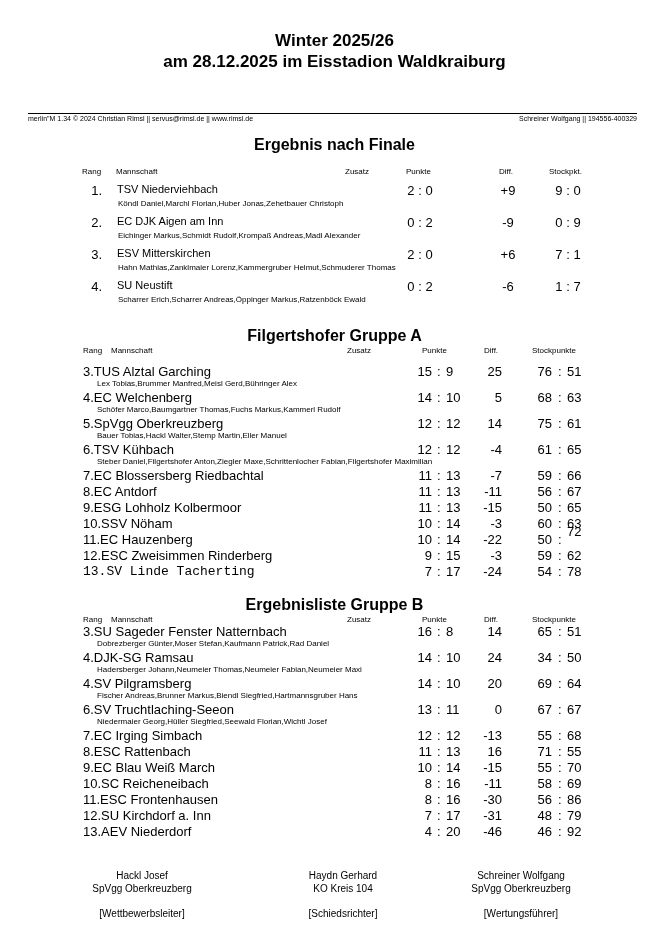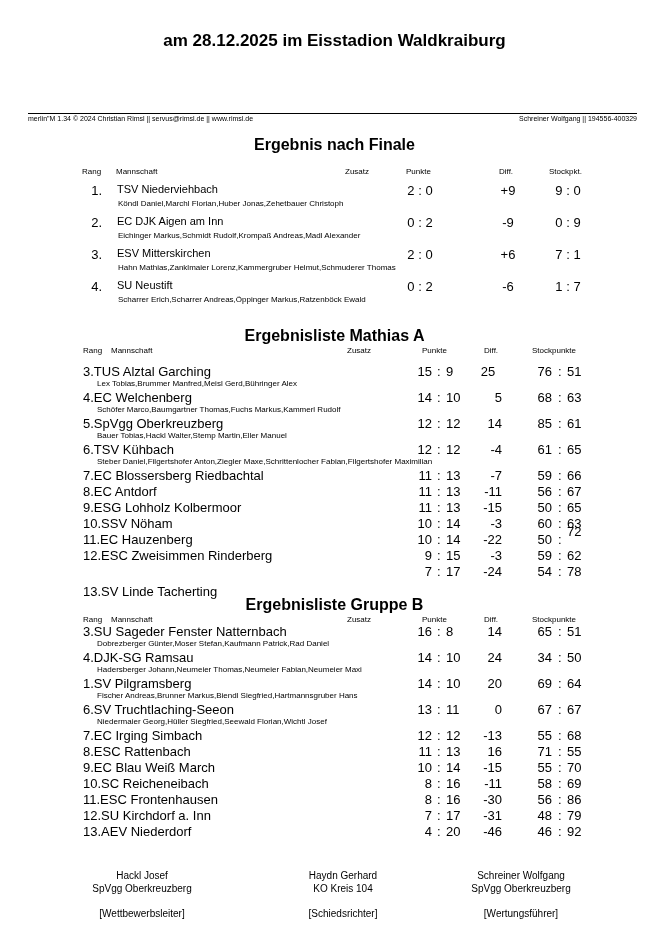--- a/index.html
+++ b/index.html
@@ -27,20 +27,21 @@
   .g-num { position: absolute; font-size: 13px; white-space: nowrap; text-align: right; }
   .g-colon { position: absolute; font-size: 13px; }
 
   .sig { position: absolute; font-size: 10px; text-align: center; width: 180px; line-height: 13px; }
   .sig-role { position: absolute; font-size: 10px; text-align: center; width: 180px; }
 </style>
 </head>
 <body>
 
 <div class="title-block">
+  <div class="title-line">Winter 2025/26</div>
   <div class="title-line">am 28.12.2025 im Eisstadion Waldkraiburg</div>
 </div>
 <div class="rule"></div>
 <div class="meta-left">merlin"M 1.34 © 2024 Christian Rimsl || servus@rimsl.de || www.rimsl.de</div>
 <div class="meta-right">Schreiner Wolfgang || 194556-400329</div>
 
 <div class="section-title" style="top:136px;">Ergebnis nach Finale</div>
 <div class="hdr" style="left:82px; top:167px;">Rang</div>
 <div class="hdr" style="left:116px; top:167px;">Mannschaft</div>
 <div class="hdr" style="left:345px; top:167px;">Zusatz</div>
@@ -74,35 +75,35 @@
 </div>
 <div>
   <div class="fin-rang" style="left:78px; top:279px;">4.</div>
   <div class="fin-team" style="left:117px; top:279px;">SU Neustift</div>
   <div class="fin-players" style="left:118px; top:295px;">Scharrer Erich,Scharrer Andreas,Öppinger Markus,Ratzenböck Ewald</div>
   <div class="fin-val" style="left:398px; top:279px; width:44px;">0 : 2</div>
   <div class="fin-val" style="left:493px; top:279px; width:30px;">-6</div>
   <div class="fin-val" style="left:546px; top:279px; width:44px;">1 : 7</div>
 </div>
 
-<div class="section-title" style="top:327px;">Ergebnisliste Mathias A</div>
+<div class="section-title" style="top:327px;">Filgertshofer Gruppe A</div>
 <div class="hdr" style="left:83px; top:346px;">Rang</div>
 <div class="hdr" style="left:111px; top:346px;">Mannschaft</div>
 <div class="hdr" style="left:347px; top:346px;">Zusatz</div>
 <div class="hdr" style="left:422px; top:346px;">Punkte</div>
 <div class="hdr" style="left:484px; top:346px;">Diff.</div>
 <div class="hdr" style="left:532px; top:346px;">Stockpunkte</div>
 
 <div id="group-a-rows">
     <div>
       <div class="g-team" style="top:364px;">3.TUS Alztal Garching</div>
       <div class="g-num" style="left:402px; width:30px; top:364px;">15</div>
       <div class="g-colon" style="left:437px; top:364px;">:</div>
       <div class="g-num" style="left:446px; width:20px; top:364px; text-align:left;">9</div>
-      <div class="g-num" style="left:474px; width:28px; top:364px;text-align:center;">25</div>
+      <div class="g-num" style="left:474px; width:28px; top:364px;">25</div>
       <div class="g-num" style="left:530px; width:22px; top:364px;">76</div>
       <div class="g-colon" style="left:558px; top:364px;">:</div>
       <div class="g-num" style="left:567px; width:22px; top:364px; text-align:left;">51</div>
       <div class="g-players" style="top:379px;">Lex Tobias,Brummer Manfred,Meisl Gerd,Bühringer Alex</div>
     </div>
     <div>
       <div class="g-team" style="top:390px;">4.EC Welchenberg</div>
       <div class="g-num" style="left:402px; width:30px; top:390px;">14</div>
       <div class="g-colon" style="left:437px; top:390px;">:</div>
       <div class="g-num" style="left:446px; width:20px; top:390px; text-align:left;">10</div>
@@ -111,21 +112,21 @@
       <div class="g-colon" style="left:558px; top:390px;">:</div>
       <div class="g-num" style="left:567px; width:22px; top:390px; text-align:left;">63</div>
       <div class="g-players" style="top:405px;">Schöfer Marco,Baumgartner Thomas,Fuchs Markus,Kammerl Rudolf</div>
     </div>
     <div>
       <div class="g-team" style="top:416px;">5.SpVgg Oberkreuzberg</div>
       <div class="g-num" style="left:402px; width:30px; top:416px;">12</div>
       <div class="g-colon" style="left:437px; top:416px;">:</div>
       <div class="g-num" style="left:446px; width:20px; top:416px; text-align:left;">12</div>
       <div class="g-num" style="left:474px; width:28px; top:416px;">14</div>
-      <div class="g-num" style="left:530px; width:22px; top:416px;">85</div>
+      <div class="g-num" style="left:530px; width:22px; top:416px;">75</div>
       <div class="g-colon" style="left:558px; top:416px;">:</div>
       <div class="g-num" style="left:567px; width:22px; top:416px; text-align:left;">61</div>
       <div class="g-players" style="top:431px;">Bauer Tobias,Hackl Walter,Stemp Martin,Eller Manuel</div>
     </div>
     <div>
       <div class="g-team" style="top:442px;">6.TSV Kühbach</div>
       <div class="g-num" style="left:402px; width:30px; top:442px;">12</div>
       <div class="g-colon" style="left:437px; top:442px;">:</div>
       <div class="g-num" style="left:446px; width:20px; top:442px; text-align:left;">12</div>
       <div class="g-num" style="left:474px; width:28px; top:442px;">-4</div>
@@ -188,21 +189,21 @@
       <div class="g-team" style="top:548px;">12.ESC Zweisimmen Rinderberg</div>
       <div class="g-num" style="left:402px; width:30px; top:548px;">9</div>
       <div class="g-colon" style="left:437px; top:548px;">:</div>
       <div class="g-num" style="left:446px; width:20px; top:548px; text-align:left;">15</div>
       <div class="g-num" style="left:474px; width:28px; top:548px;">-3</div>
       <div class="g-num" style="left:530px; width:22px; top:548px;">59</div>
       <div class="g-colon" style="left:558px; top:548px;">:</div>
       <div class="g-num" style="left:567px; width:22px; top:548px; text-align:left;">62</div>
     </div>
     <div>
-      <div class="g-team" style="top:584px;">13.SV Linde Tacherting</div>
+      <div class="g-team" style="top:564px;font-family:Liberation Mono, monospace;">13.SV Linde Tacherting</div>
       <div class="g-num" style="left:402px; width:30px; top:564px;">7</div>
       <div class="g-colon" style="left:437px; top:564px;">:</div>
       <div class="g-num" style="left:446px; width:20px; top:564px; text-align:left;">17</div>
       <div class="g-num" style="left:474px; width:28px; top:564px;">-24</div>
       <div class="g-num" style="left:530px; width:22px; top:564px;">54</div>
       <div class="g-colon" style="left:558px; top:564px;">:</div>
       <div class="g-num" style="left:567px; width:22px; top:564px; text-align:left;">78</div>
     </div>
   </div>
 
@@ -231,21 +232,21 @@
       <div class="g-num" style="left:402px; width:30px; top:650px;">14</div>
       <div class="g-colon" style="left:437px; top:650px;">:</div>
       <div class="g-num" style="left:446px; width:20px; top:650px; text-align:left;">10</div>
       <div class="g-num" style="left:474px; width:28px; top:650px;">24</div>
       <div class="g-num" style="left:530px; width:22px; top:650px;">34</div>
       <div class="g-colon" style="left:558px; top:650px;">:</div>
       <div class="g-num" style="left:567px; width:22px; top:650px; text-align:left;">50</div>
       <div class="g-players" style="top:665px;">Hadersberger Johann,Neumeier Thomas,Neumeier Fabian,Neumeier Maxi</div>
     </div>
     <div>
-      <div class="g-team" style="top:676px;">1.SV Pilgramsberg</div>
+      <div class="g-team" style="top:676px;">4.SV Pilgramsberg</div>
       <div class="g-num" style="left:402px; width:30px; top:676px;">14</div>
       <div class="g-colon" style="left:437px; top:676px;">:</div>
       <div class="g-num" style="left:446px; width:20px; top:676px; text-align:left;">10</div>
       <div class="g-num" style="left:474px; width:28px; top:676px;">20</div>
       <div class="g-num" style="left:530px; width:22px; top:676px;">69</div>
       <div class="g-colon" style="left:558px; top:676px;">:</div>
       <div class="g-num" style="left:567px; width:22px; top:676px; text-align:left;">64</div>
       <div class="g-players" style="top:691px;">Fischer Andreas,Brunner Markus,Biendl Siegfried,Hartmannsgruber Hans</div>
     </div>
     <div>

